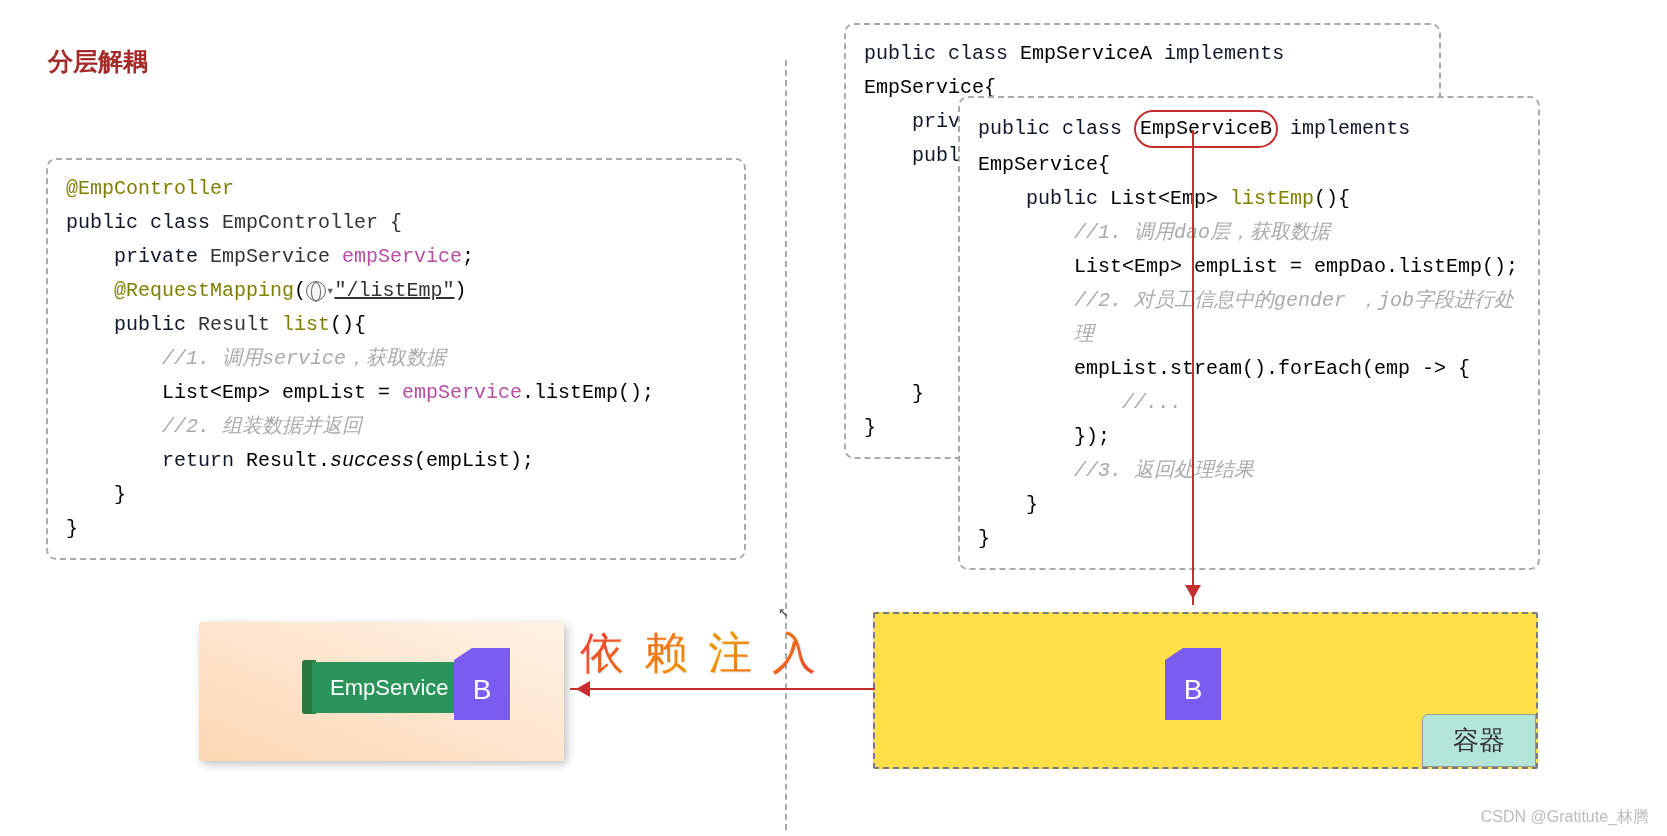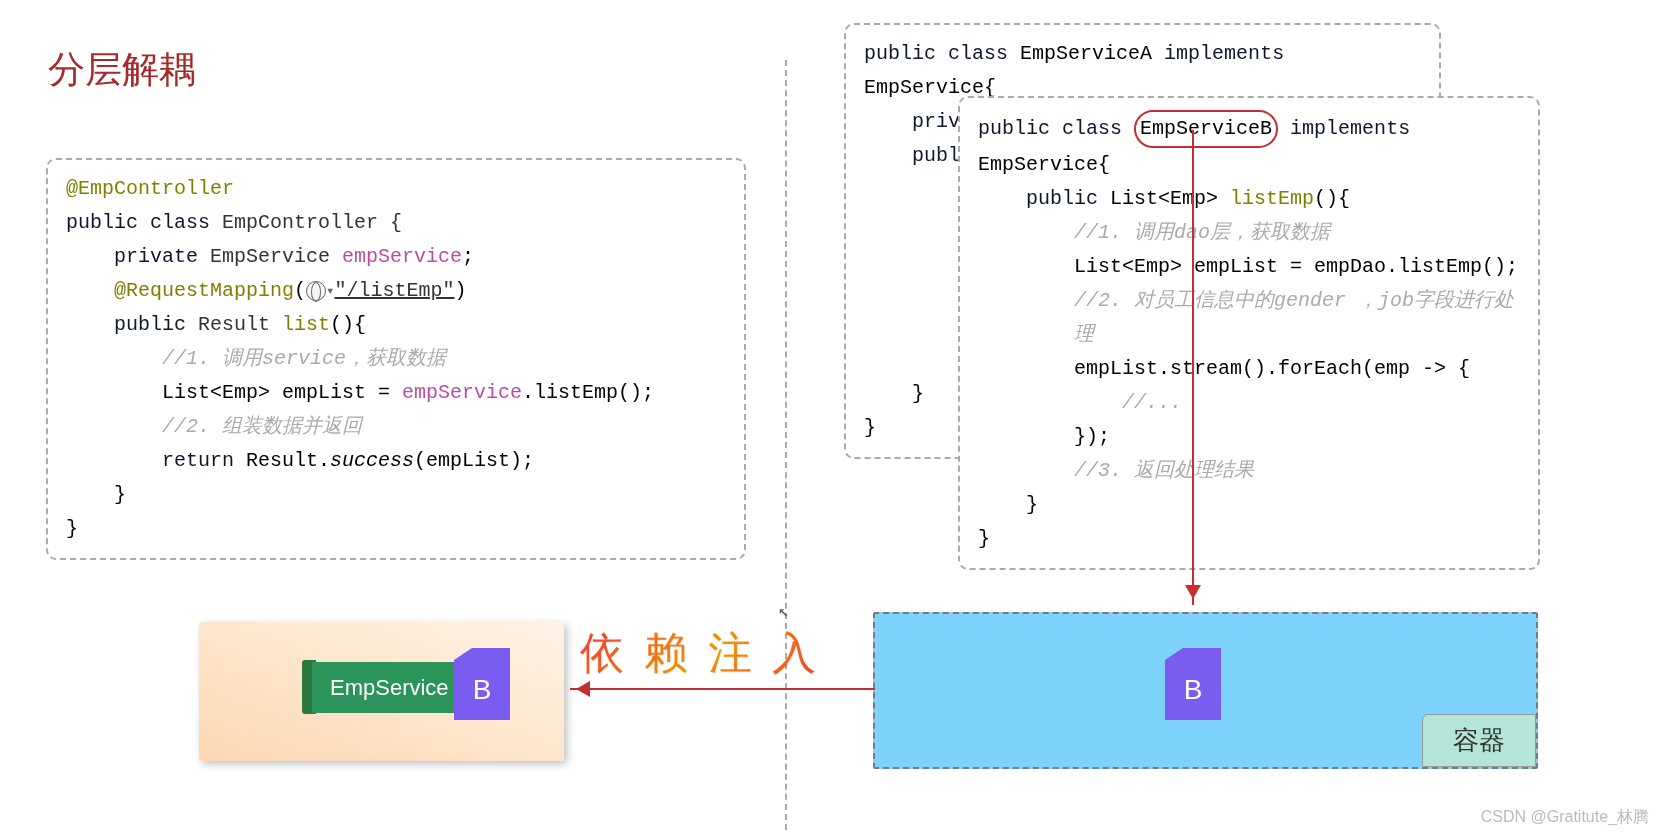--- a/index.html
+++ b/index.html
@@ -7,22 +7,22 @@
       font-family: Consolas, Monaco, 'Courier New', monospace;
       background: #fff;
       width: 1667px;
       height: 836px;
       position: relative;
     }
     .title {
       position: absolute;
       left: 48px;
       top: 45px;
-      font-size: 37px;
-      font-weight: normal;
+      font-size: 25px;
+      font-weight: bold;
       color: #a52a2a;
       font-family: 'Microsoft YaHei', sans-serif;
     }
     .divider {
       position: absolute;
       left: 785px;
       top: 60px;
       height: 770px;
       border-left: 2px dashed #aaa;
     }
@@ -136,21 +136,21 @@
       border-right: 14px solid #c52e2e;
     }
     
     .container-box {
       position: absolute;
       left: 873px;
       top: 612px;
       width: 665px;
       height: 157px;
       border: 2px dashed #7a7a7a;
-      background: #7dd3fc;
+      background: #fde047;
       border-radius: 2px;
     }
     .container-label {
       position: absolute;
       right: 0;
       bottom: 0;
       background: #b3e6d9;
       border: 1.5px solid #999;
       border-radius: 6px 0 0 0;
       padding: 8px 30px;

